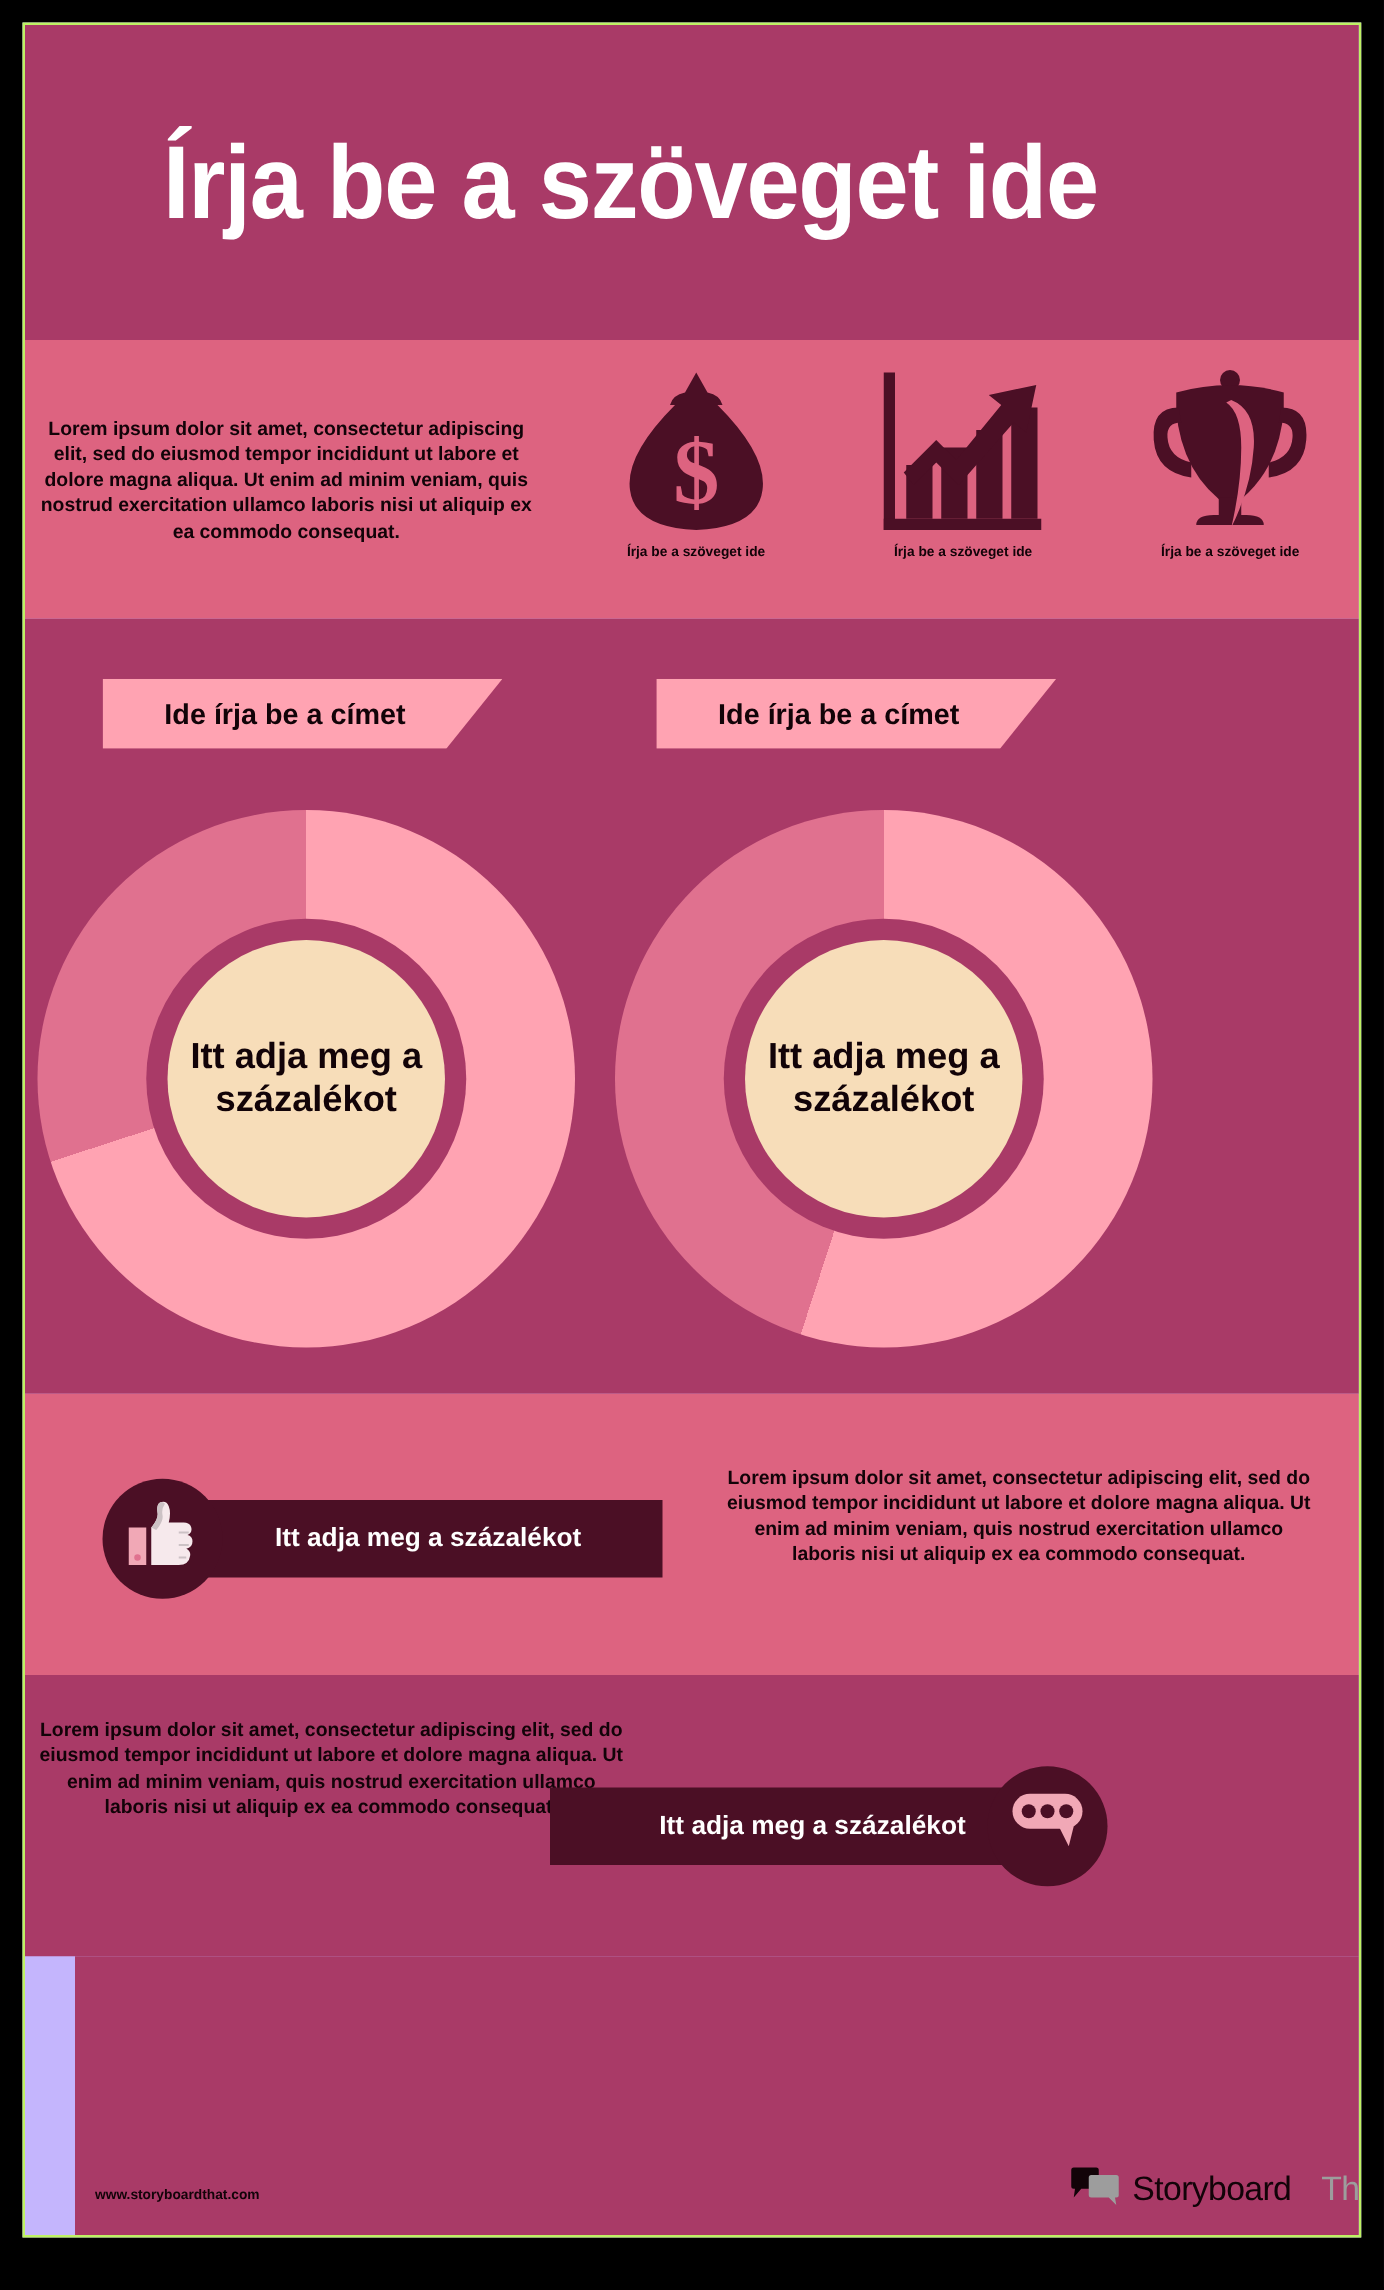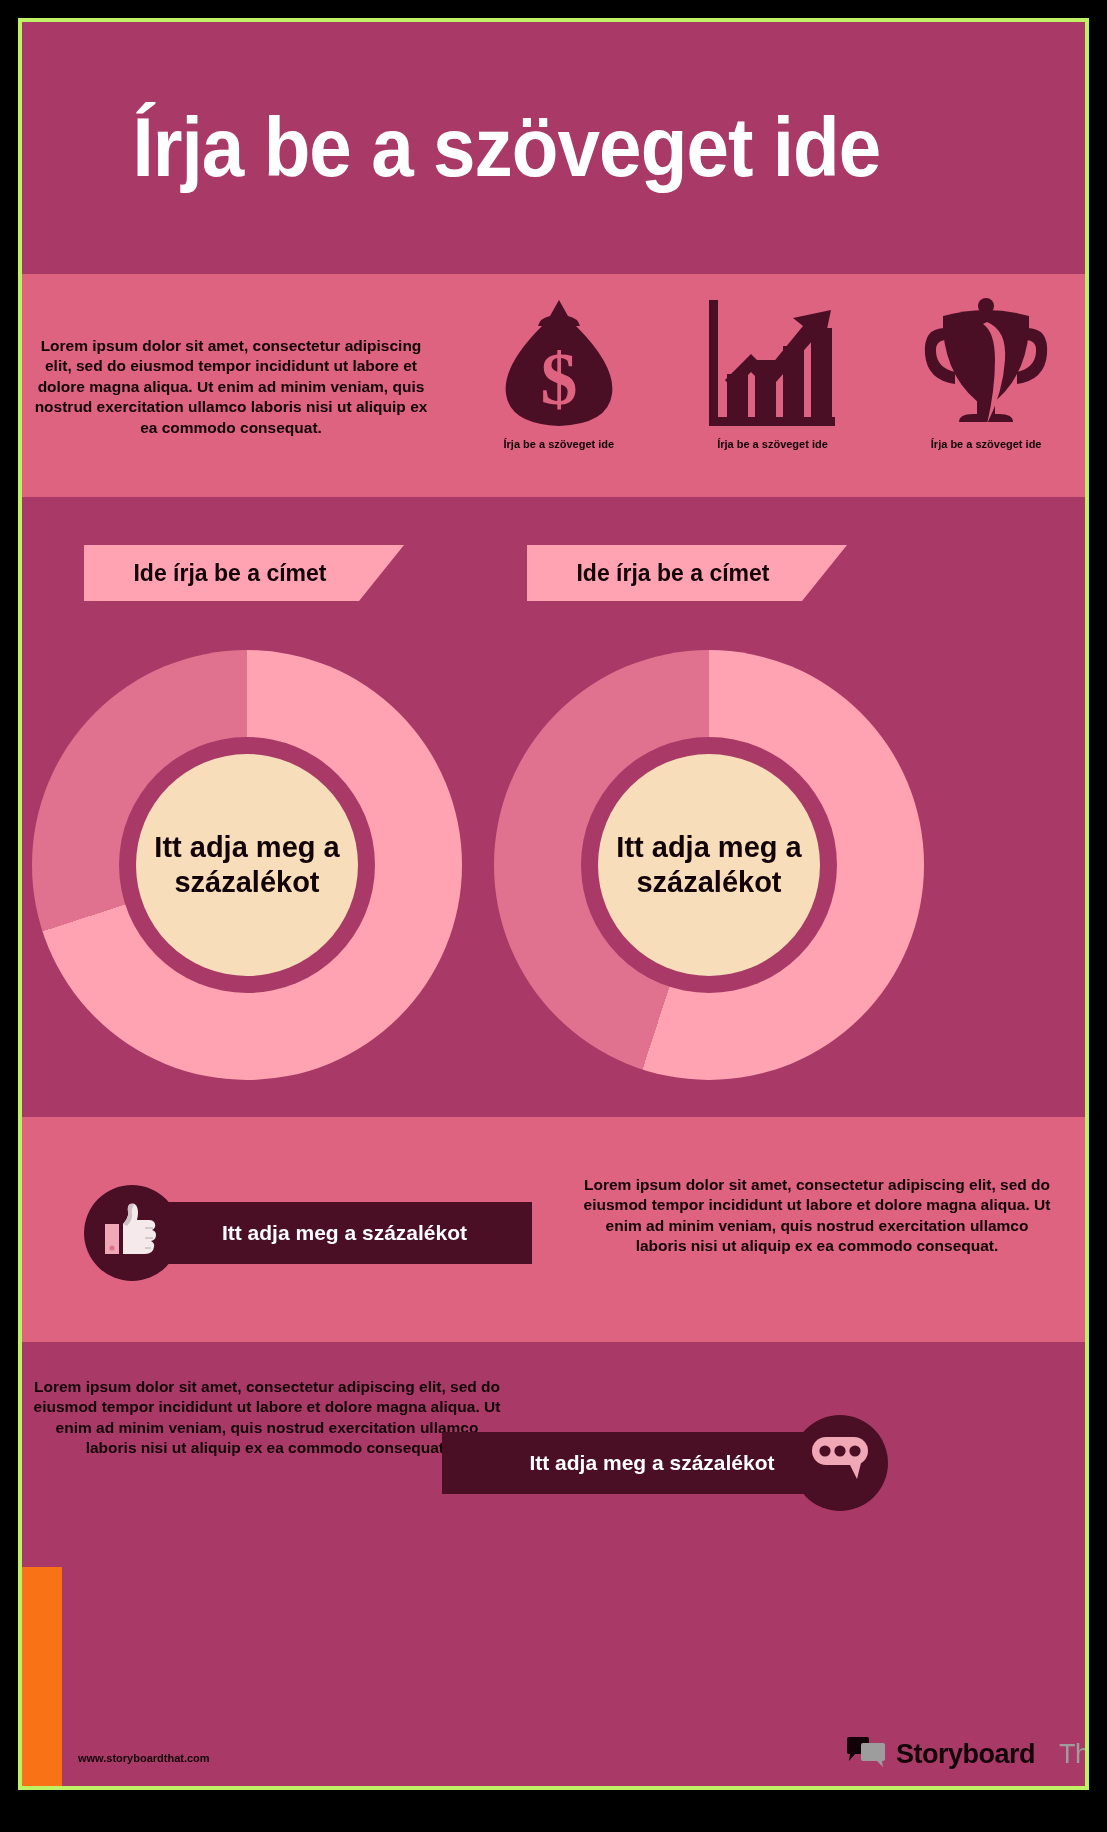--- a/index.html
+++ b/index.html
@@ -13,23 +13,23 @@
     height: 1832px;
     background: #000000;
     overflow: hidden;
   }
   .frame {
     position: absolute;
     left: 18px;
     top: 18px;
     width: 1071px;
     height: 1772px;
-    background: #f97316;
+    background: #c4b5fd;
     overflow: hidden;
-    border: 4px solid #bef264;
+    border: 2px solid #bef264;
   }
 
   
   .header {
     position: absolute;
     left: 0; top: 0;
     width: 1071px;
     height: 252px;
     background: #a93a67;
     display: flex;
@@ -232,21 +232,21 @@
   }
   .logo {
     position: absolute;
     right: 22px;
     bottom: 22px;
     display: flex;
     align-items: center;
     gap: 8px;
   }
   .logo-text { font-size: 27px; letter-spacing: -0.5px; }
-  .logo-text .b { color: #120308; font-weight: bold; }
+  .logo-text .b { color: #120308; font-weight: normal; }
   .logo-text .g { color: #9d9d9d; font-weight: normal; padding-left: 24px; }
 </style>
 </head>
 <body>
 
 <div id="poster">
   <div class="frame">
 
     <div class="header">
       <div class="header-title">Írja be a szöveget ide</div>

